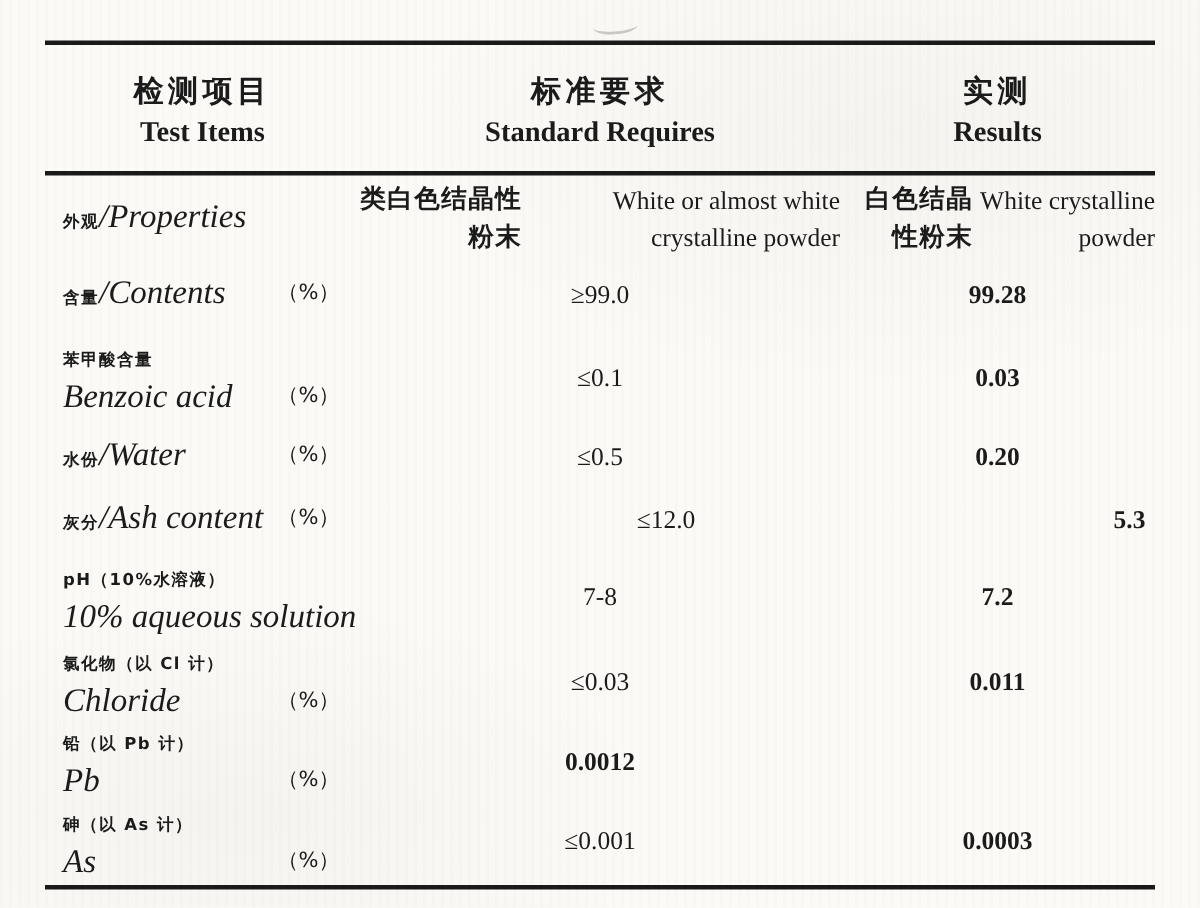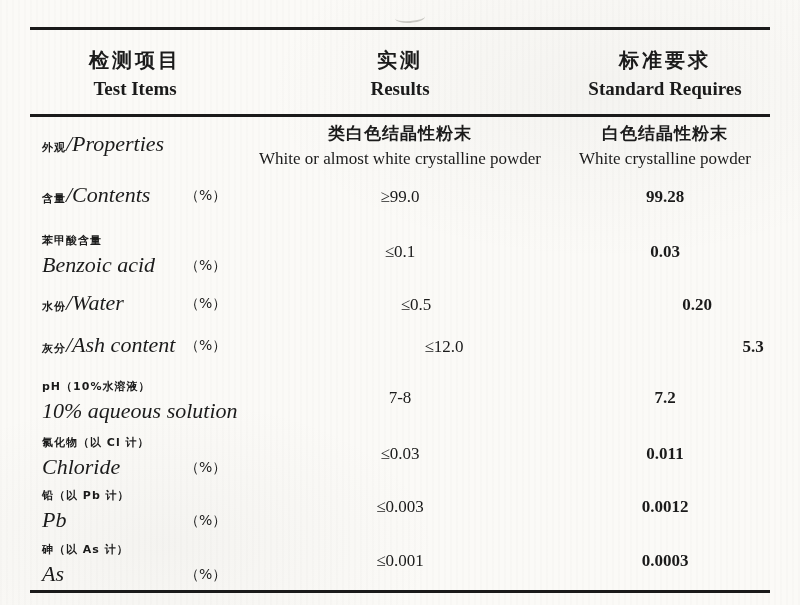--- a/index.html
+++ b/index.html
@@ -22,54 +22,54 @@
     border-bottom:2px solid #c9c8c3;border-radius:50%;transform:rotate(-4deg);
   }
   .grid{display:grid;grid-template-columns:210px 320px 210px;}
   
   .hdr{height:84px;padding-top:4px;box-sizing:border-box;}
   .hcell{display:flex;flex-direction:column;align-items:center;justify-content:center;}
   .hzh{font-family:"DejaVu Sans", sans-serif;font-weight:700;font-size:20px;letter-spacing:3px;line-height:29px;}
   .hen{font-weight:700;font-size:19px;line-height:27px;}
   
   .row{box-sizing:border-box;}
-  .h58{height:58px;} .h43{height:43px;} .h67{height:67px;} .h40{height:40px;gap:16px;}
+  .h58{height:58px;} .h43{height:43px;} .h67{height:67px;} .h40{height:40px;}
   .h44{height:44px;gap:44px;} .h53{height:53px;} .h52{height:52px;}
   .c1{padding-left:12px;display:flex;flex-direction:column;justify-content:center;}
   .line{position:relative;line-height:24px;white-space:nowrap;}
   .zh{font-family:"DejaVu Sans", sans-serif;font-weight:700;font-size:11px;letter-spacing:1px;}
   .en{font-family:"Liberation Serif", serif;font-weight:400;font-size:22px;font-style:italic;}
   .unit{position:absolute;left:143px;top:0;font-family:"DejaVu Sans", sans-serif;font-size:14px;font-weight:400;letter-spacing:0;}
-  .c2,.c3{display:flex;flex-direction:column;align-items:center;justify-content:center;text-align:left;}
+  .c2,.c3{display:flex;align-items:center;justify-content:center;text-align:right;}
   .val{font-size:17px;}
   .c3.val, .res{font-weight:700;}
   .std-zh,.res-zh{font-family:"DejaVu Sans", sans-serif;font-weight:700;font-size:17px;letter-spacing:1px;line-height:25px;}
   .std-en,.res-en{font-size:17px;line-height:25px;}
   .res-en{font-weight:400;}
 </style>
 </head>
 <body>
 
 <div class="scan-mark"></div>
 
 <div class="sheet">
   <div class="rule thick"></div>
 
   <div class="grid hdr">
     <div class="hcell">
       <div class="hzh">检测项目</div>
       <div class="hen">Test Items</div>
     </div>
     <div class="hcell">
+      <div class="hzh">标准要求</div>
+      <div class="hen">Standard Requires</div>
+    </div>
+    <div class="hcell">
       <div class="hzh">实测</div>
       <div class="hen">Results</div>
-    </div>
-    <div class="hcell">
-      <div class="hzh">标准要求</div>
-      <div class="hen">Standard Requires</div>
     </div>
   </div>
 
   <div class="rule mid"></div>
 
   <div class="grid row h58">
     <div class="c1">
       <div class="line"><span class="zh">外观</span><span class="en">/Properties</span></div>
     </div>
     <div class="c2">
@@ -134,21 +134,20 @@
     </div>
     <div class="c2 val">≤0.03</div>
     <div class="c3 val res">0.011</div>
   </div>
 
   <div class="grid row h52">
     <div class="c1">
       <div class="line auto-hide"><span class="zh">铅（以 Pb 计）</span><span class="en"></span><span class="unit"></span></div>
       <div class="line auto-hide"><span class="en">Pb</span><span class="unit">（%）</span></div>
     </div>
-    <div class="c2 val">≤0.003</div>
     <div class="c3 val res">0.0012</div>
   </div>
 
   <div class="grid row h58">
     <div class="c1">
       <div class="line auto-hide"><span class="zh">砷（以 As 计）</span><span class="en"></span><span class="unit"></span></div>
       <div class="line auto-hide"><span class="en">As</span><span class="unit">（%）</span></div>
     </div>
     <div class="c2 val">≤0.001</div>
     <div class="c3 val res">0.0003</div>

